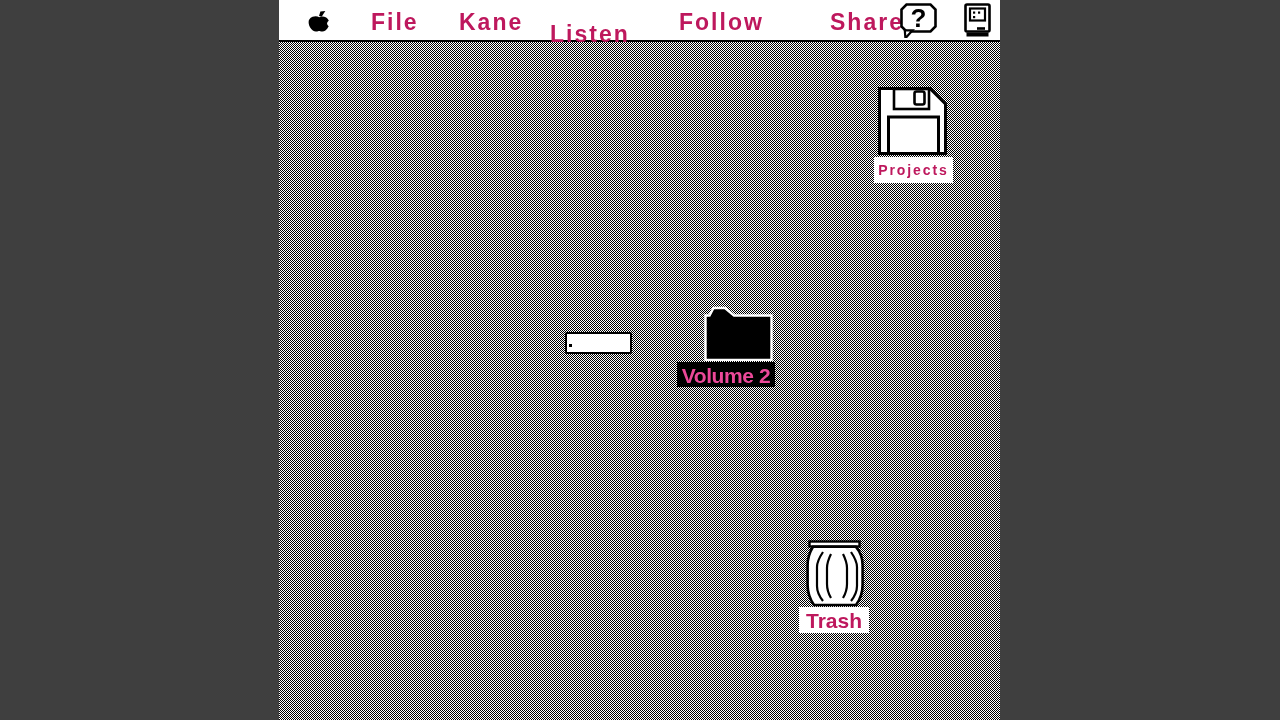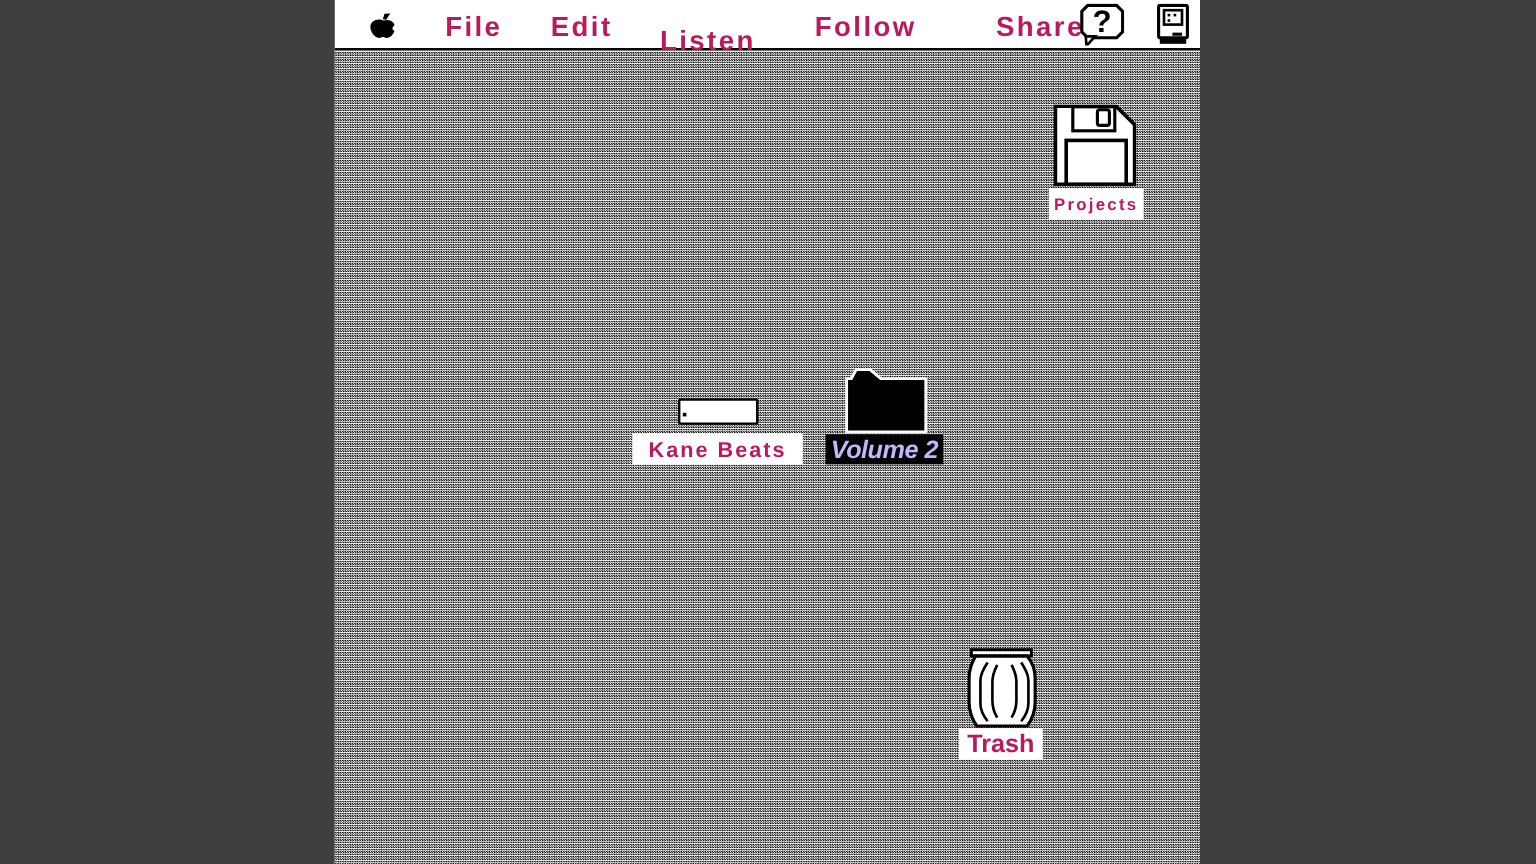--- a/index.html
+++ b/index.html
@@ -28,21 +28,21 @@
   <div class="menubar"></div>
 
   <svg style="position:absolute;left:26px;top:11px;" width="28" height="22" viewBox="0 0 20 20" preserveAspectRatio="none">
     <polygon points="11,0.5 14.5,0 12,5 10,4.5" fill="#000"></polygon>
     <path d="M10.2,5.6 C9,4.7 7,4.5 5.4,5.3 C3.4,6.3 2.4,8.3 2.6,10.8 C2.8,13.6 4,16.1 5.6,17.7 C6.7,18.8 8.1,19 9.3,18.3 C9.8,18 10.4,18 10.9,18.3 C12.1,19 13.5,18.8 14.6,17.7 C15.5,16.8 16.3,15.6 16.8,14.2 C16.9,13.9 17.2,13 17.3,12.2 C17.4,10.5 17,8.4 16.4,7.4 C15.5,6 14.2,5.1 12.7,5.1 C11.8,5.1 10.9,5.2 10.2,5.6 Z" fill="#000"></path>
     <circle cx="18.6" cy="11.4" r="2.8" fill="#fff"></circle>
   </svg>
 
   <span class="mi" style="left:92px;">File</span>
 
-  <span class="mi" style="left:180px;">Edit</span>
+  <span class="mi" style="left:180px;">Kane</span>
 
   <span class="mi" style="left:271px;margin-top:12px;">Listen</span>
 
   <span class="mi" style="left:400px;text-align:center;">Follow</span>
 
   <span class="mi" style="left:527px;margin-left:24px;">Share</span>
 
   <svg style="position:absolute;left:621px;top:3px;" width="37" height="35" viewBox="0 0 37 35">
     <path d="M6.5,1.5 H30.5 L35.5,6.5 V23.5 L30.5,28.5 H6.5 L1.5,23.5 V6.5 Z" fill="#fff" stroke="#000" stroke-width="2.6"></path>
     <polygon points="4.8,27.3 12.5,27.3 5.4,35.3" fill="#fff" stroke="#000" stroke-width="2.2"></polygon>
@@ -65,27 +65,26 @@
     <rect x="36.5" y="4.5" width="10" height="13" rx="2" fill="#fff" stroke="#000" stroke-width="2.6"></rect>
     <rect x="10.5" y="30" width="50" height="36.5" fill="#fff" stroke="#000" stroke-width="3"></rect>
   </svg>
 
   <div class="label" style="left:595px;top:157px;width:79px;height:26px;font-size:14px;letter-spacing:1.9px;">Projects</div>
 
   <div style="position:absolute;left:286px;top:332px;width:67px;height:22px;background:#fff;border:2.5px solid #000;border-radius:2px;box-sizing:border-box;"></div>
 
   <div style="position:absolute;left:290px;top:344px;width:3px;height:3px;background:#000;"></div>
 
-  <div class="label" style="left:248px;top:361px;width:142px;height:26px;font-size:18px;letter-spacing:1.7px;padding-top:2px;box-sizing:border-box;">Kane Beats</div>
 
   <svg style="position:absolute;left:425px;top:305px;" width="69" height="56" viewBox="0 0 69 56">
     <path d="M1.5,10.5 V55 H67.5 V10.5 H30 L21,3 H9.5 L5.5,10.5 Z" fill="#000" stroke="#fff" stroke-width="2.4"></path>
   </svg>
 
-  <div class="label" style="left:409px;top:362px;width:98px;height:25px;font-size:21px;background:#000;color:#c4b5fd;letter-spacing:-0.4px;padding-top:2px;box-sizing:border-box;font-style:italic;">Volume 2</div>
+  <div class="label" style="left:398px;top:362px;width:98px;height:25px;font-size:21px;background:#000;color:#ec4899;letter-spacing:-0.4px;padding-top:2px;box-sizing:border-box;">Volume 2</div>
 
   <svg style="position:absolute;left:526px;top:540px;" width="60" height="68" viewBox="0 0 60 68">
     <rect x="4.5" y="1.5" width="50" height="5" fill="#fff" stroke="#000" stroke-width="2.4"></rect>
     <path d="M8,6.8 H51 C55.4,12 57.6,17 57.6,25 V45 C57.6,53 55.4,59 51,65 H9 C4.8,59 2.6,53 2.6,45 V25 C2.6,17 4.8,12 8,6.8 Z" fill="#fff" stroke="#000" stroke-width="2.6"></path>
     <path d="M18,12 C14,18 12,22 12,27 L12,46 C12,51 14,56 18,61" fill="none" stroke="#000" stroke-width="2.2"></path>
     <path d="M26,14 C23,20 22,24 22,28 L22,44 C22,49 23,53 26,58" fill="none" stroke="#000" stroke-width="2.2"></path>
     <path d="M38,14 C41,20 42,24 42,28 L42,44 C42,49 41,53 38,58" fill="none" stroke="#000" stroke-width="2.2"></path>
     <path d="M46,12 C50,18 52,22 52,27 L52,46 C52,51 50,56 46,61" fill="none" stroke="#000" stroke-width="2.2"></path>
   </svg>
 

